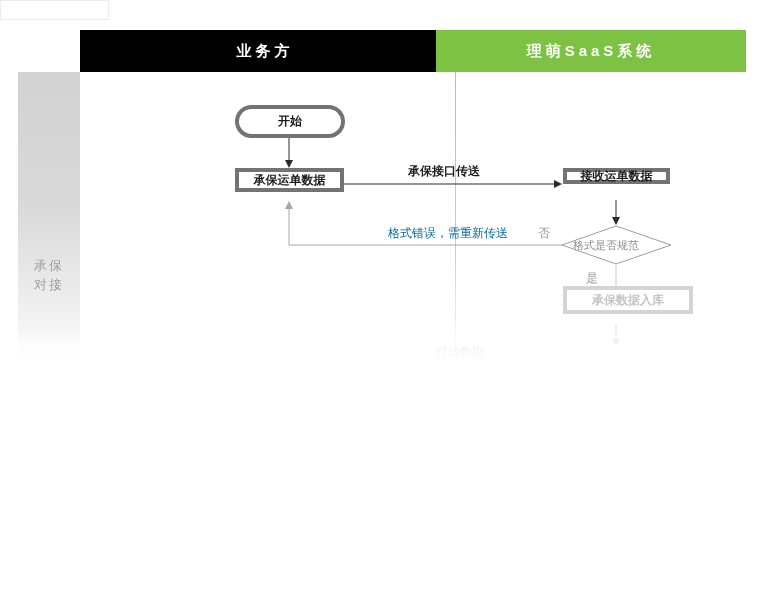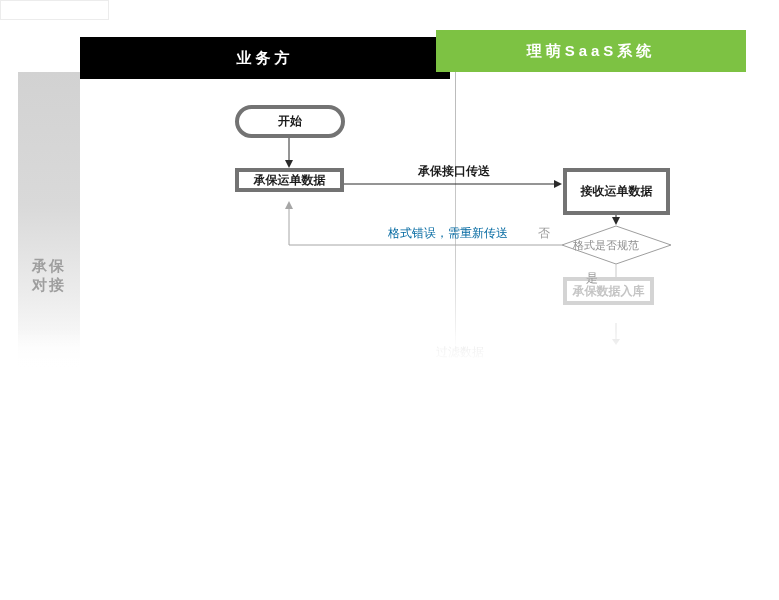--- a/index.html
+++ b/index.html
@@ -9,57 +9,57 @@
     background:#fff;
     font-family:"Liberation Sans","DejaVu Sans",sans-serif;
     overflow:hidden;
   }
   
   .lane-header{
     position:absolute;top:30px;height:42px;
     display:flex;align-items:center;justify-content:center;
     color:#fff;font-size:15px;font-weight:700;letter-spacing:4px;
   }
-  #hdr-business{left:80px;width:370px;background:var(--header-black,#000);margin-top:7px;}
+  #hdr-business{left:80px;width:370px;background:var(--header-black,#000);}
   #hdr-saas{left:436px;width:310px;background:var(--header-green,#7dc243);}
   
   #lane-band{
     position:absolute;left:18px;top:72px;width:62px;height:296px;
     background:linear-gradient(to bottom,#d2d2d2 0%,#d9d9d9 45%,#ececec 75%,rgba(255,255,255,0) 100%);
   }
   #lane-label{
     position:absolute;left:26px;top:256px;width:46px;
-    text-align:center;color:#9e9e9e;font-size:15px;font-weight:700;
+    text-align:center;color:#9e9e9e;font-size:13px;font-weight:400;
     letter-spacing:2px;line-height:19px;
   }
   
   #divider{
     position:absolute;left:455px;top:72px;width:1px;height:282px;
     background:linear-gradient(to bottom,#b9b9b9 0%,#cdcdcd 65%,rgba(255,255,255,0) 100%);
   }
   
   .node{
     position:absolute;display:flex;align-items:center;justify-content:center;
     background:#fff;border:4px solid #737373;
     font-size:12px;font-weight:700;color:#1a1a1a;
     box-sizing:border-box;z-index:2;
   }
   .node.rounded{border-radius:17px;}
   #node-start{left:235px;top:105px;width:110px;height:33px;}
   #node-underwriting{left:235px;top:168px;width:109px;height:24px;}
-  #node-receive{left:563px;top:168px;width:107px;height:47px;}
-  #node-storage{left:563px;top:277px;width:91px;height:28px;border-color:#d4d4d4;color:#c4c4c4;}
+  #node-receive{left:563px;top:168px;width:107px;height:16px;}
+  #node-storage{left:563px;top:286px;width:130px;height:28px;border-color:#d4d4d4;color:#c4c4c4;}
   #node-faded{left:563px;top:346px;width:107px;height:18px;border:1px solid #ececec;background:#fff;z-index:2;}
   #diamond-label{
     position:absolute;left:573px;top:238px;width:88px;text-align:left;
     font-size:11px;color:#8f8f8f;z-index:3;
   }
   
   .edge-label{position:absolute;font-size:12px;z-index:3;}
-  #lbl-interface{left:408px;top:163px;width:92px;text-align:center;font-weight:700;color:#1a1a1a;}
+  #lbl-interface{left:408px;top:163px;width:92px;text-align:left;font-weight:700;color:#1a1a1a;}
   #lbl-error{left:383px;top:225px;width:130px;text-align:center;color:#0369a1;}
   #lbl-no{left:538px;top:225px;color:#9a9a9a;}
   #lbl-yes{left:586px;top:270px;color:#9a9a9a;}
   #lbl-faded-next{left:436px;top:344px;color:#dcdcdc;z-index:3;}
   
   #edges{position:absolute;left:0;top:0;z-index:1;}
   
   #fade-out{
     position:absolute;left:0;top:328px;width:779px;height:52px;z-index:5;
     background:linear-gradient(to bottom,rgba(255,255,255,0) 0%,rgba(255,255,255,0.82) 55%,#ffffff 100%);

